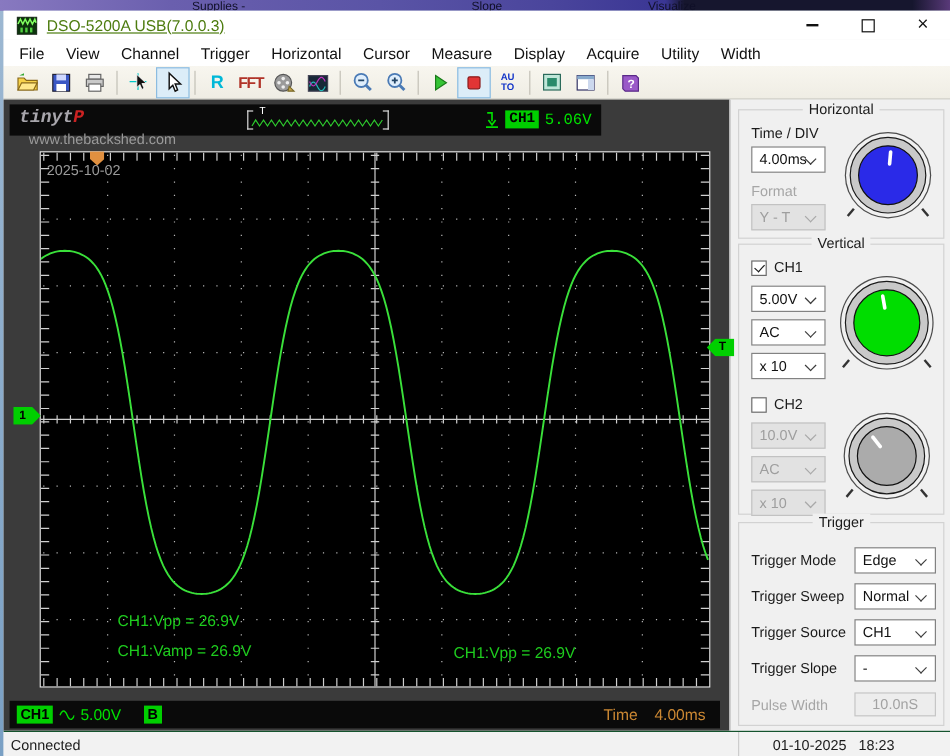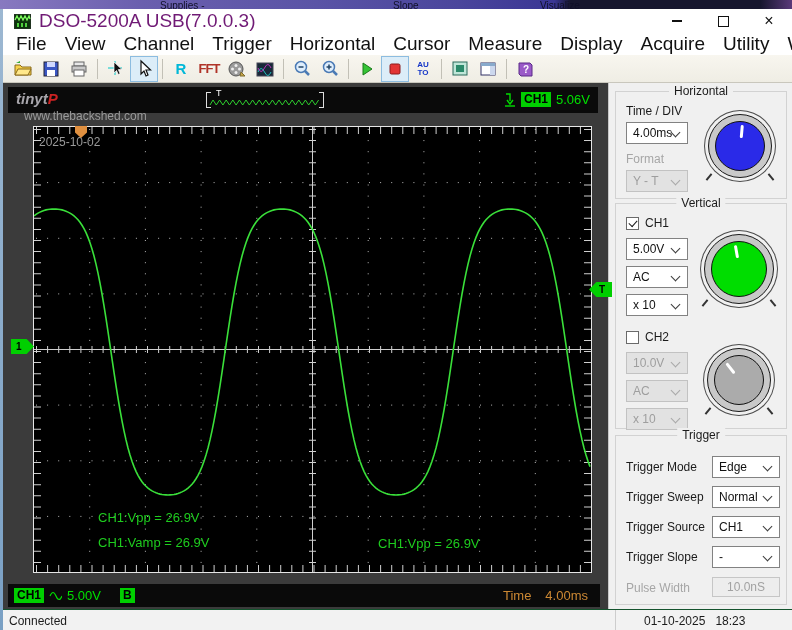--- a/index.html
+++ b/index.html
@@ -7,40 +7,40 @@
     font-family:"Liberation Sans","DejaVu Sans",sans-serif;
     background:linear-gradient(180deg,#9db8d2,#7aa0c4);}
   
   #bg-strip{position:absolute;left:0;top:0;width:792px;height:9px;overflow:hidden;
     background:linear-gradient(90deg,#8879c0 0%,#6a5fae 18%,#5a54a6 40%,#4a459c 58%,#3a3694 70%,#16162e 72%,#16162e 96%,#5a3a7a 100%);}
   .bgtxt{position:absolute;top:0;font-size:10px;color:#101028;}
   
   #app{position:absolute;left:3px;top:9px;width:789px;height:621px;background:#f0f0f0;}
   #titlebar{position:relative;height:24px;background:#ffffff;display:flex;align-items:center;}
   #app-icon{margin-left:11px;display:inline-flex;}
-  #title{margin-left:8px;font-size:19px;color:#701a75;}
+  #title{margin-left:8px;font-size:13px;color:#4d7c0f;text-decoration:underline;}
   #win-controls{position:absolute;right:0;top:0;height:24px;display:flex;}
   .wc{width:46px;height:24px;display:flex;align-items:center;justify-content:center;cursor:default;}
   .wc-min{width:10px;height:2px;background:#111;}
   .wc-max{width:9px;height:9px;border:1px solid #111;}
   .wc-x{font-size:16px;color:#111;line-height:16px;}
   #menubar{height:22px;background:#fff;display:flex;align-items:center;padding-left:4px;}
-  .menu-item{font-size:19px;color:#111;padding:2px 9px;text-align:right;}
+  .menu-item{font-size:13px;color:#111;padding:2px 9px;text-align:right;}
   #toolbar{height:27px;background:linear-gradient(#f8f6ef,#efede4);border-bottom:1px solid #c9c7bd;
     display:flex;align-items:center;padding-left:6px;}
   .tbtn{width:26px;height:24px;display:flex;align-items:center;justify-content:center;border:1px solid transparent;}
   .tbtn.selected{border:1px solid #8cbce0;background:#dcedf8;}
   .tsep{width:1px;height:20px;background:#c2c0b6;margin:0 4px;}
   .ticon-r{font-size:15px;font-weight:bold;color:#00b8d8;}
   .ticon-fft{font-size:13px;font-weight:bold;color:#b03328;letter-spacing:-1px;text-align:right;}
   .ticon-auto{font-size:8px;line-height:8px;font-weight:bold;color:#1536c8;text-align:center;}
   #main{display:flex;height:526px;}
   
   #scope-area{position:relative;width:605px;height:526px;background:#3b3b3b;}
-  #scope-topbar{position:absolute;left:5px;top:4px;width:590px;height:26px;background:#0a0a0a;}
+  #scope-topbar{position:absolute;left:5px;top:4px;width:493px;height:26px;background:#0a0a0a;font-family:Liberation Mono, monospace;}
   #brand{position:absolute;left:8px;top:3px;font-size:15px;font-weight:bold;font-style:italic;}
   #brand .b-gray{color:#a8a6ac;} #brand .b-red{color:#cc2222;}
   #preview{position:absolute;left:198px;top:3px;width:118px;height:20px;}
   #preview::before{content:'';position:absolute;left:0;top:2px;bottom:2px;width:4px;
     border-left:1px solid #ddd;border-top:1px solid #ddd;border-bottom:1px solid #ddd;}
   #preview::after{content:'';position:absolute;right:0;top:2px;bottom:2px;width:4px;
     border-right:1px solid #ddd;border-top:1px solid #ddd;border-bottom:1px solid #ddd;}
   #preview-t{position:absolute;left:10px;top:-2px;font-size:9px;color:#fff;}
   #preview-svg{position:absolute;left:3px;top:4px;}
   #readout{position:absolute;right:8px;top:4px;display:flex;align-items:center;gap:5px;}

